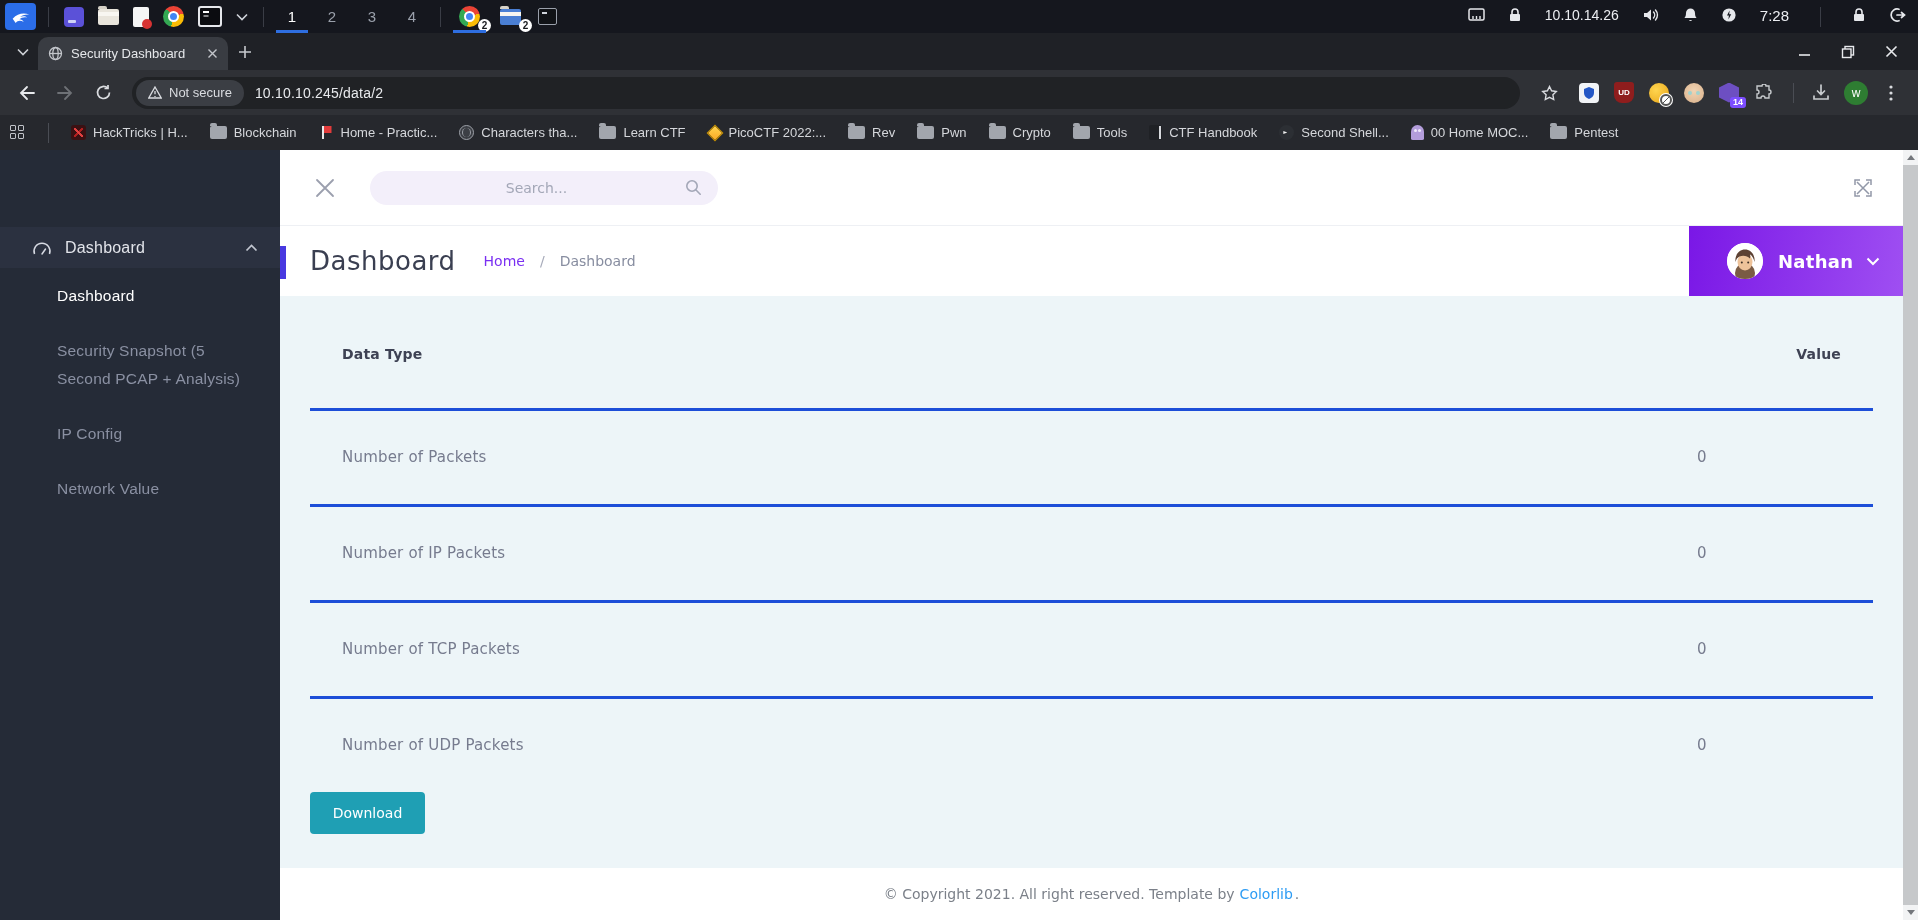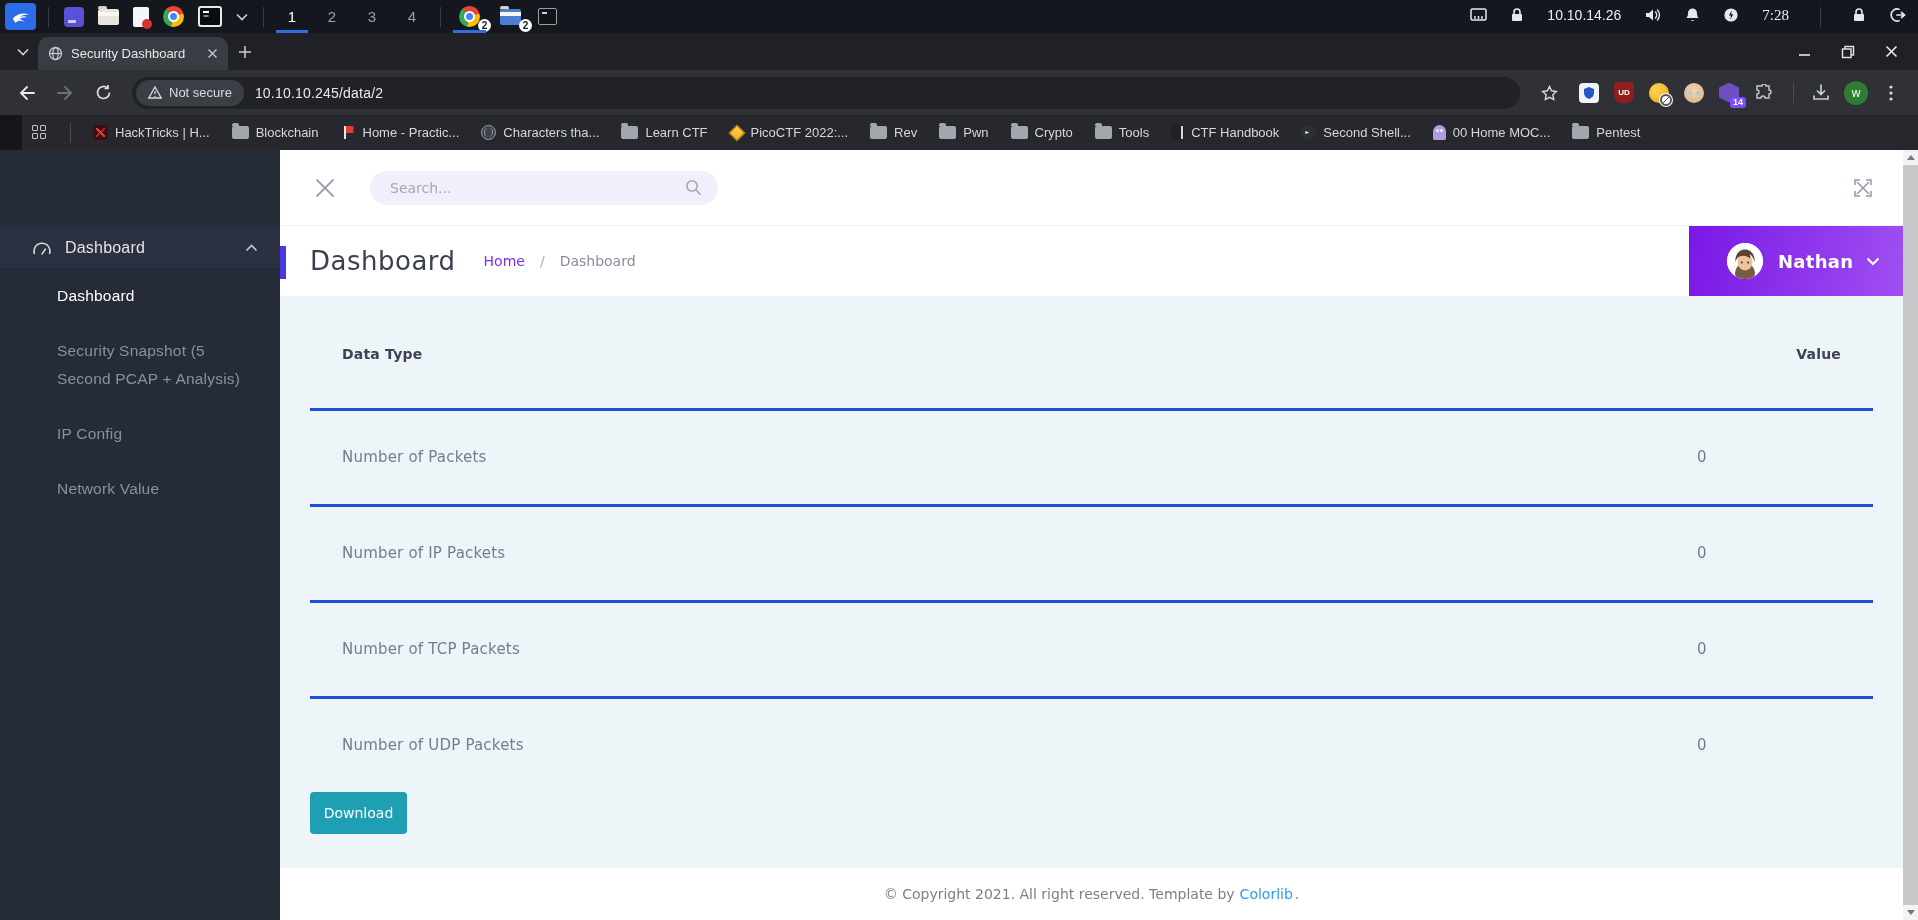--- a/index.html
+++ b/index.html
@@ -25,21 +25,21 @@
   .ico-chrome::after { content:""; position:absolute; inset:5px; border-radius:50%; background:#4285f4; border:2px solid #fff; }
   .ico-term-big { width:24px; height:21px; border:2px solid #e6e8ec; border-radius:3px; background:#0b0c10; position:relative; }
   .ico-term-big::after { content:""; position:absolute; left:3px; top:3px; width:6px; height:2px; background:#fff; box-shadow:0 4px 0 -0.5px #fff; }
   .ico-term-small { width:19px; height:17px; border:1.5px solid #9aa0ab; border-radius:2px; background:#101216; position:relative; }
   .ico-term-small::after { content:""; position:absolute; left:3px; top:3px; width:5px; height:1.5px; background:#cfd3da; }
   .ws-num { font-size:15px; color:#9aa0ab; min-width:26px; text-align:center; }
   .ws-num.active { color:#ffffff; }
   .badge-count { position:absolute; right:-1px; bottom:1px; min-width:13px; height:13px; border-radius:50%; background:#ffffff; color:#16181d; font-size:10px; font-weight:bold; display:flex; align-items:center; justify-content:center; line-height:1; }
   .tb-right { margin-left:auto; display:flex; align-items:flex-start; gap:23px; padding-right:12px; }
   .tb-right .txt { font-size:14px; color:#eceef2; }
-  .tb-time { font-size:15px; color:#eceef2;font-family:Liberation Serif, serif; }
+  .tb-time { font-size:15px; color:#eceef2; }
   .tray-ico { color:#e6e8ec; display:flex; align-items:center; }
 
   
   .tabstrip { height:37px; background:#1f2126; display:flex; align-items:flex-end; padding-left:8px; flex:0 0 auto; }
   .tab-search { height:37px; width:30px; display:flex; align-items:center; justify-content:center; color:#cdd0d5; }
   .tab { height:33px; width:190px; background:#393c42; border-radius:10px 10px 0 0; display:flex; align-items:center; gap:8px; padding:0 10px; color:#e5e7ea; font-size:13px;justify-content:flex-end; }
   .tab-title { flex:1; white-space:nowrap; overflow:hidden; }
   .tab-close { color:#c3c6cb; display:flex; }
   .newtab-btn { height:37px; width:34px; display:flex; align-items:center; justify-content:center; color:#c6c9ce; }
   .win-controls { margin-left:auto; display:flex; align-items:center; gap:30px; padding:0 20px; height:37px; color:#e8eaed; }
@@ -56,21 +56,21 @@
   .ext-bee { width:20px; height:20px; border-radius:50%; background:radial-gradient(circle at 35% 35%, #ffd54f, #e8a417); position:relative; }
   .ext-bee .blocker { position:absolute; right:-4px; bottom:-4px; width:14px; height:14px; background:#fff; border-radius:50%; display:flex; align-items:center; justify-content:center; }
   .ext-bee .blocker::after { content:""; width:8px; height:8px; border-radius:50%; border:2px solid #555; background:linear-gradient(135deg,transparent 44%,#555 45%,#555 55%,transparent 56%); }
   .ext-face { width:20px; height:20px; border-radius:50%; background:radial-gradient(circle at 50% 40%, #f0d4b4, #d9b08a); position:relative; }
   .ext-face::after { content:""; position:absolute; top:8px; left:4px; width:4px; height:4px; border-radius:50%; background:#9fd3cf; box-shadow:8px 0 0 #9fd3cf; }
   .ext-hex { width:20px; height:20px; background:#6d4fc2; clip-path:polygon(50% 0,100% 25%,100% 75%,50% 100%,0 75%,0 25%); }
   .ext-badge { position:absolute; right:-6px; bottom:-4px; background:#7c4dff; color:#fff; font-size:9px; font-weight:bold; border-radius:3px; padding:1px 3px; line-height:1; }
   .toolbar-sep { width:1px; height:20px; background:#4a4d54; margin:0 4px; }
   .profile-avatar { width:24px; height:24px; border-radius:50%; background:#2e7d32; color:#fff; font-size:12px; display:flex; align-items:center; justify-content:center; }
 
-  .bookmarks { height:35px; background:#26282d; display:flex; align-items:center; padding:0 10px; gap:22px; flex:0 0 auto;margin-left:22px; }
+  .bookmarks { height:35px; background:#26282d; display:flex; align-items:center; padding:0 10px; gap:22px; flex:0 0 auto; }
   .bm-item { display:flex; align-items:center; gap:7px; color:#d5d7db; font-size:13px; white-space:nowrap; }
   .bm-grid { width:16px; height:16px; display:grid; grid-template-columns:6px 6px; grid-template-rows:6px 6px; gap:2px; }
   .bm-grid span { border:1.5px solid #c0c3c8; border-radius:1px; }
   .fav-folder { width:17px; height:13px; background:#a2a6ad; border-radius:2px; position:relative; }
   .fav-folder::before { content:""; position:absolute; top:-3px; left:0; width:7px; height:3px; background:#a2a6ad; border-radius:2px 2px 0 0; }
   .fav-hacktricks { width:15px; height:15px; border-radius:3px; background:#3a1113; position:relative; }
   .fav-hacktricks::after { content:""; position:absolute; inset:3px; background:linear-gradient(45deg,transparent 40%,#e04040 41%,#e04040 59%,transparent 60%),linear-gradient(-45deg,transparent 40%,#b02020 41%,#b02020 59%,transparent 60%); }
   .fav-flag { width:15px; height:15px; position:relative; }
   .fav-flag::before { content:""; position:absolute; left:3px; top:1px; width:2px; height:13px; background:#e8e8e8; }
   .fav-flag::after { content:""; position:absolute; left:5px; top:1px; width:8px; height:7px; background:#e23b3b; clip-path:polygon(0 0,100% 0,100% 100%,0 100%,0 0); }
@@ -94,21 +94,21 @@
   .side-parent .caret { margin-left:auto; color:#c2c6d0; display:flex; }
   .side-sub { padding:14px 20px 0 57px; }
   .side-item { font-size:15.5px; color:#8a90a2; margin-bottom:27px; line-height:28px; max-width:200px; cursor:pointer; letter-spacing:0.2px; }
   .side-item.active { color:#ffffff; }
 
   
   .main { flex:1; display:flex; flex-direction:column; min-width:0; }
   .topbar { height:76px; background:#ffffff; display:flex; align-items:center; border-bottom:1px solid #eef0f4; flex:0 0 auto; }
   .close-x { margin-left:34px; color:#9b9fae; display:flex; cursor:pointer; }
   .search-pill { margin-left:34px; width:348px; height:34px; background:#f3effa; border-radius:17px; display:flex; align-items:center; padding:0 16px 0 18px; }
-  .search-pill input { flex:1; border:none; outline:none; background:transparent; font-size:14px; color:#3a3f51; font-family:"DejaVu Sans", sans-serif; }
+  .search-pill input { flex:1; border:none; outline:none; background:transparent; font-size:14px; color:#3a3f51; font-family:"DejaVu Sans", sans-serif;text-align:center; }
   .search-pill input::placeholder { color:#a3a7b7; }
   .expand-ico { margin-left:auto; margin-right:28px; color:#9298a8; display:flex; cursor:pointer; }
 
   .titlebar { height:70px; background:#ffffff; display:flex; align-items:center; position:relative; flex:0 0 auto; }
   .title-accent { position:absolute; left:0; top:20px; width:6px; height:33px; background:#4839e0; }
   .page-title { margin-left:30px; font-family:"DejaVu Sans", sans-serif; font-size:26px; font-weight:400; color:#3a3f51; letter-spacing:0.5px; }
   .breadcrumb { margin-left:28px; font-family:"DejaVu Sans", sans-serif; font-size:14px; display:flex; align-items:center; gap:15px; }
   .bc-home { color:#7a2ff2; font-weight:500; cursor:pointer; }
   .bc-sep { color:#a7abba; }
   .bc-cur { color:#878da0; }
@@ -116,21 +116,21 @@
   .avatar { width:36px; height:36px; border-radius:50%; background:#fff; overflow:hidden; flex:0 0 auto; }
   .user-name { margin-left:15px; color:#fff; font-family:"DejaVu Sans", sans-serif; font-size:18px; font-weight:600; letter-spacing:0.3px; }
   .user-caret { margin-left:13px; color:#fff; display:flex; }
 
   .content { flex:1; padding:24px 30px 0 30px; font-family:"DejaVu Sans", sans-serif; min-height:0; }
   table.data-table { width:100%; border-collapse:collapse; }
   .data-table th { font-size:14px; color:#3e4254; font-weight:bold; text-align:left; padding:26px 0 46px 32px; letter-spacing:0.2px; }
   .data-table th.col-value { text-align:right; padding:26px 32px 46px 0; width:206px; }
   .data-table td { font-size:15px; color:#767b8e; padding:37px 0 38px 32px; border-top:3px solid #1d4ed8; letter-spacing:0.2px; }
   .data-table td.cell-value { padding-left:30px; }
-  .btn-download { display:inline-block; margin-top:0; width:97px; height:42px; background:#1f9fb4; color:#ffffff; border:none; border-radius:4px; font-family:"DejaVu Sans", sans-serif; font-size:14px; cursor:pointer; }
+  .btn-download { display:inline-block; margin-top:0; width:115px; height:42px; background:#1f9fb4; color:#ffffff; border:none; border-radius:4px; font-family:"DejaVu Sans", sans-serif; font-size:14px; cursor:pointer; }
 
   .footer { height:52px; background:#ffffff; display:flex; align-items:center; justify-content:center; font-family:"DejaVu Sans", sans-serif; font-size:14px; color:#7b8089; flex:0 0 auto; }
   .footer a { color:#2d9cf4; text-decoration:none; margin:0 2px 0 5px; cursor:pointer; }
 
   
   .scrollbar { width:15px; background:#f2f3f4; position:relative; flex:0 0 auto; }
   .sb-arrow { position:absolute; left:0; width:15px; height:15px; display:flex; align-items:center; justify-content:center; }
   .sb-arrow.up { top:0; }
   .sb-arrow.down { bottom:0; }
   .sb-arrow span { width:0; height:0; border-left:4px solid transparent; border-right:4px solid transparent; }

